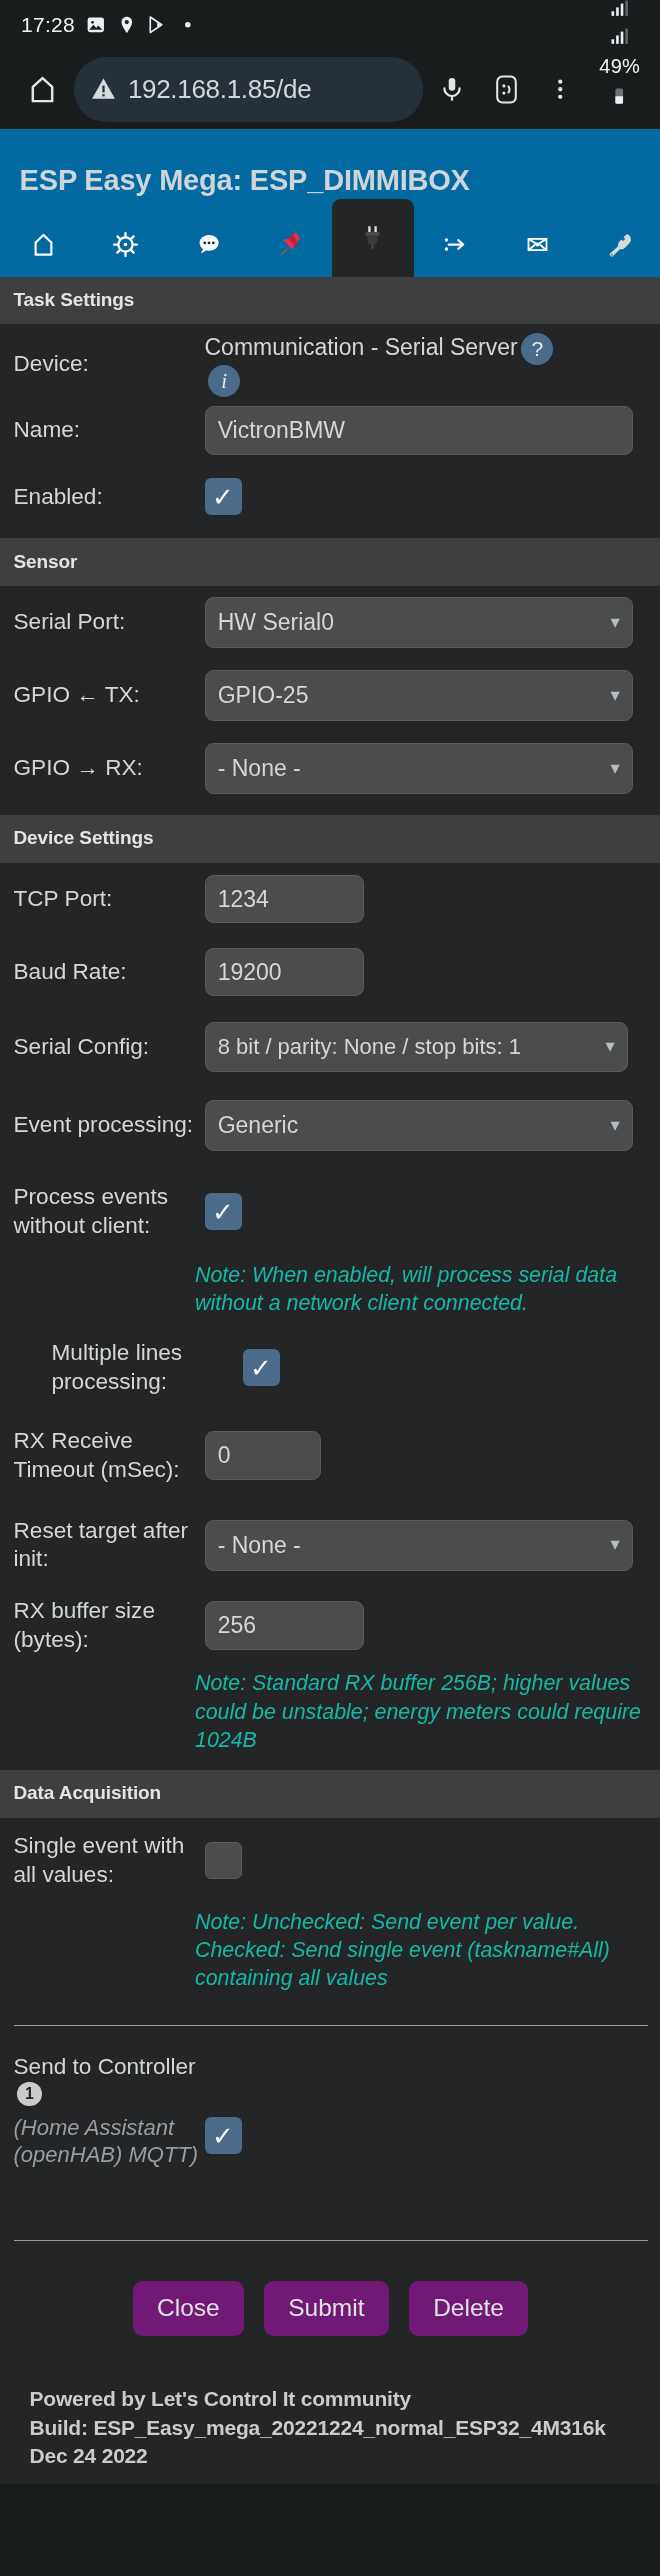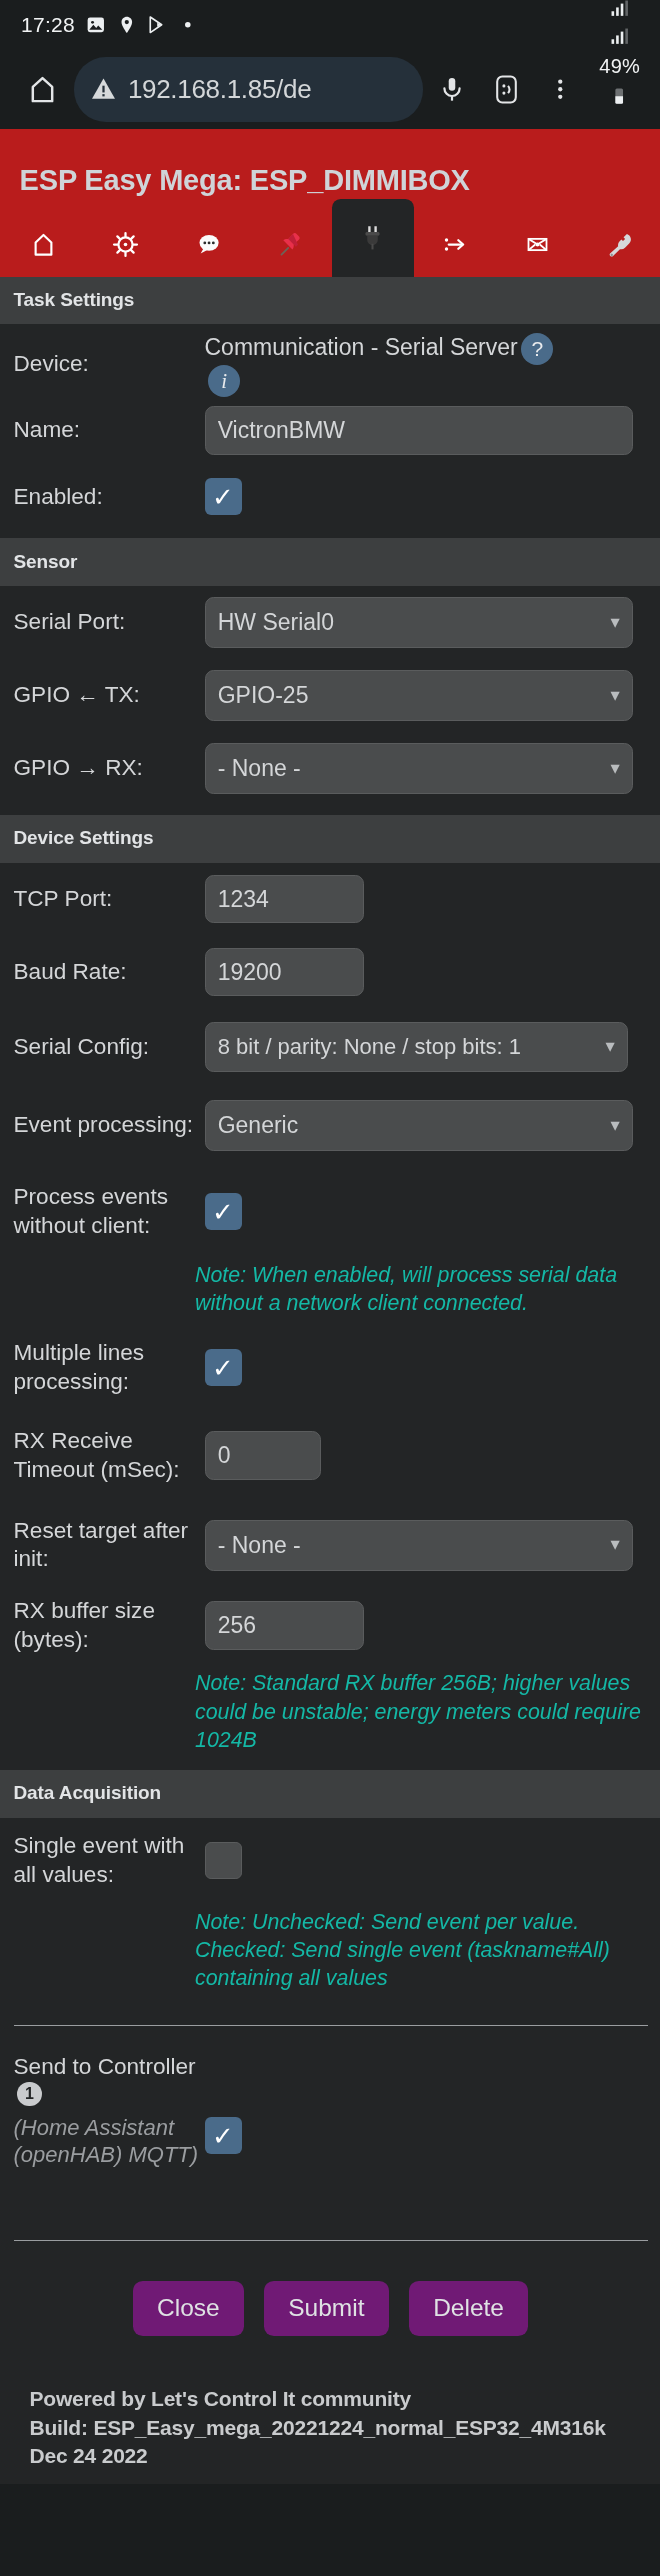--- a/index.html
+++ b/index.html
@@ -52,21 +52,21 @@
     font-size: 26px;
     color: #d3d6d8;
     white-space: nowrap;
     overflow: hidden;
     letter-spacing: -0.3px;
   }
   .br-ic { width: 49px; height: 53px; display:flex; align-items:center; justify-content:center; }
 
   
   .esp-header {
-    background: #b91c1c;
+    background: #0369a1;
     padding-top: 21px;
   }
   .esp-title {
     font-size: 29px;
     font-weight: bold;
     color: #cfd4d8;
     padding: 13.5px 0 16px 19.6px;
     letter-spacing: -0.2px;
   }
   .navbar {
@@ -514,21 +514,21 @@
   </div>
 
   <div class="row" style="min-height:92px;">
     <div class="lbl">Process events without client:</div>
     <div class="fld">
       <div class="chk">✓</div>
     </div>
   </div>
   <div class="note">Note: When enabled, will process serial data without a network client connected.</div>
 
-  <div class="row" style="min-height:78px;">
+  <div class="row" style="min-height:78px;margin-left:38px;">
     <div class="lbl">Multiple lines processing:</div>
     <div class="fld">
       <div class="chk">✓</div>
     </div>
   </div>
 
   <div class="row" style="min-height:98px;">
     <div class="lbl">RX Receive Timeout (mSec):</div>
     <div class="fld">
       <input type="text" class="in-small" value="0" style="">

